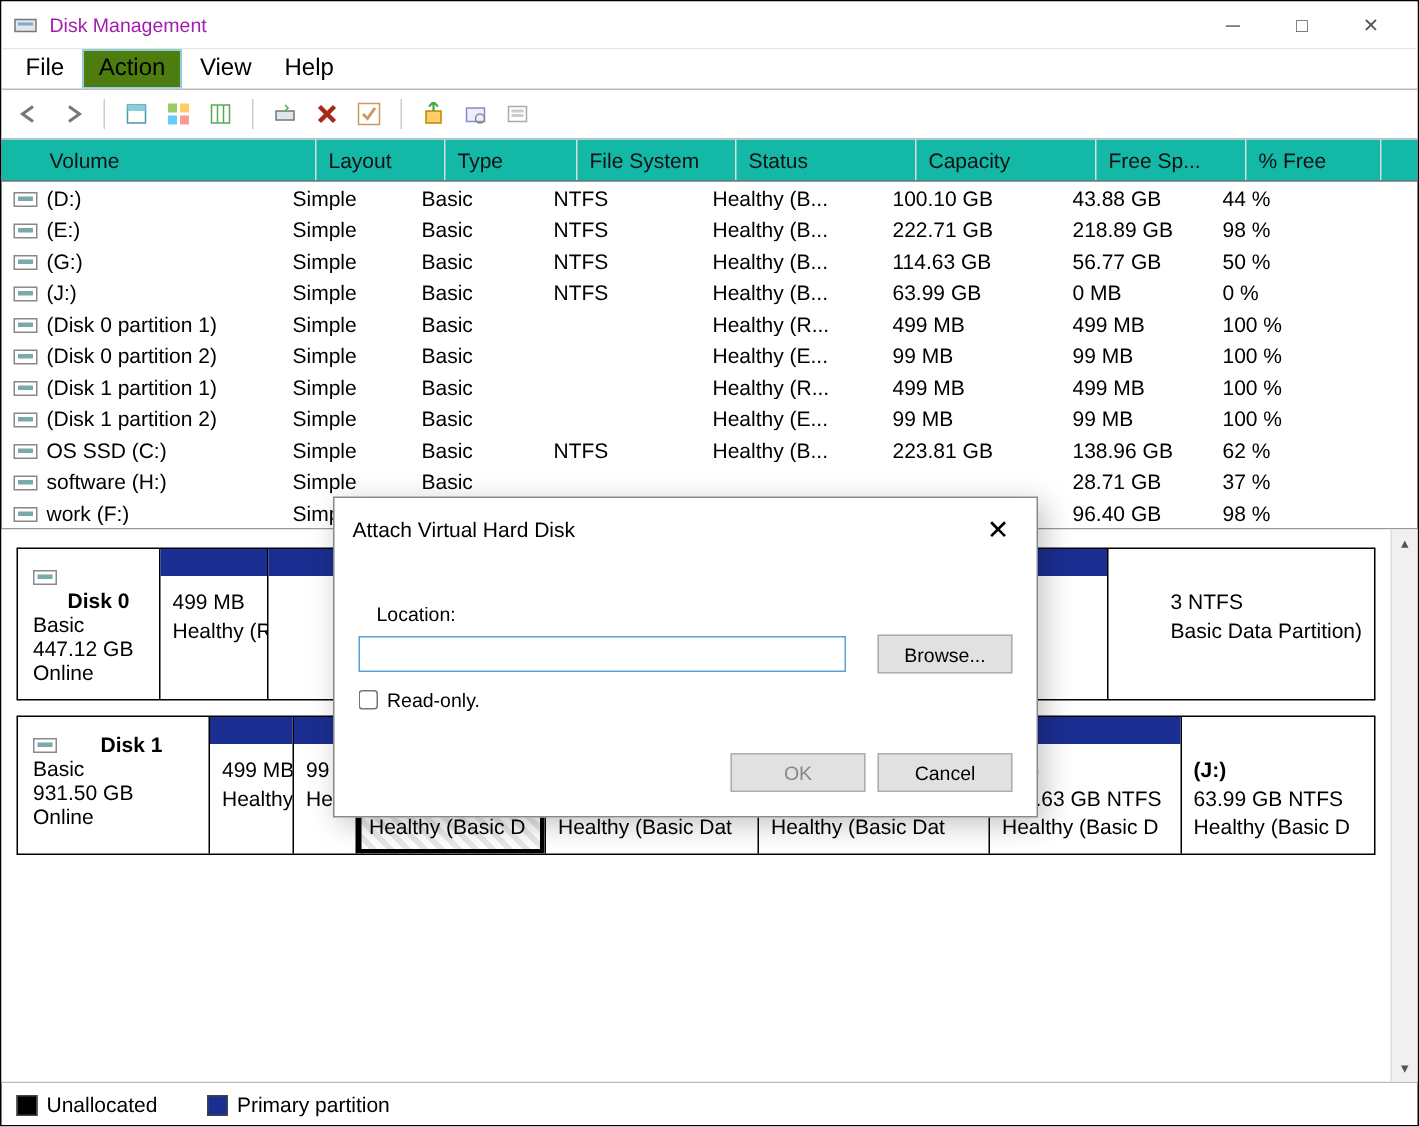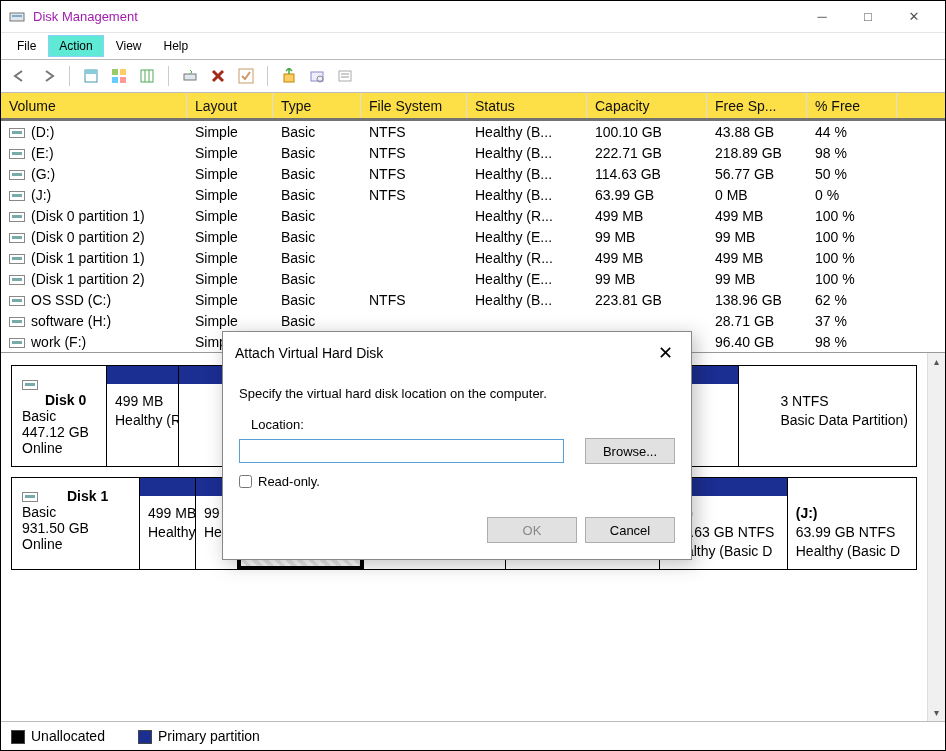--- a/index.html
+++ b/index.html
@@ -3,29 +3,29 @@
 <meta charset="utf-8">
 <style>
 * { box-sizing: border-box; margin: 0; padding: 0; }
 body { font-family: "Segoe UI", Tahoma, sans-serif; font-size: 13px; background: #fff; width: 946px; height: 751px; overflow: hidden; color: #000; }
 .window { width: 946px; height: 751px; border: 1px solid #000; display: flex; flex-direction: column; position: relative; }
 .titlebar { height: 32px; display: flex; align-items: center; padding: 0 8px; background: #fff; border-bottom: 1px solid #e5e5e5; }
 .titlebar .app-icon { width: 16px; height: 16px; margin-right: 8px; display:inline-block; }
 .titlebar .title { color: #a21caf; font-size: 13px; flex: 1; }
 .titlebar .win-controls { display: flex; }
 .titlebar .win-controls span { width: 46px; height: 32px; display: flex; align-items: center; justify-content: center; color: #555; cursor: default; }
-.menubar { height: 26px; display: flex; align-items: center; padding-left: 6px; background: #fff; font-size: 12px; }
+.menubar { height: 26px; display: flex; align-items: center; padding-left: 6px; background: #fff; font-size: 16px; }
 .menubar span { padding: 3px 10px; margin-right: 2px; }
-.menubar .sel { background: #5eead4; border: 1px solid #8ecff5; }
+.menubar .sel { background: #4d7c0f; border: 1px solid #8ecff5; }
 .toolbar-outer { border-top: 1px solid #bbb; border-bottom: 1px solid #bbb; padding: 3px 8px; background: #fff; }
 .toolbar { display: flex; align-items: center; gap: 6px; height: 26px; }
 .tb-sep { width: 1px; height: 20px; background: #ccc; margin: 0 4px; }
 .tb-btn { width: 22px; height: 22px; display: flex; align-items: center; justify-content: center; border: 1px solid transparent; }
 .list-view { flex: 0 0 auto; overflow: auto; border-bottom: 1px solid #999; }
-.header-row { display: flex; background: #fde047; border-bottom: 3px solid #737373; height: 28px; align-items: stretch; }
+.header-row { display: flex; background: #14b8a6; border-bottom: 1px solid #737373; height: 28px; align-items: stretch; justify-content: center; }
 .header-cell { border-right: 1px solid #ddd; display: flex; align-items: center; padding: 0 8px; font-size: 14px; color: #111; }
 .col-vol { width: 186px; }
 .col-lay { width: 86px; }
 .col-typ { width: 88px; }
 .col-fs  { width: 106px; }
 .col-st  { width: 120px; }
 .col-cap { width: 120px; }
 .col-fre { width: 100px; }
 .col-pct { width: 90px; }
 .lv-body { }
@@ -353,21 +353,20 @@
     <span><span class="sw sw-unalloc"></span><span>Unallocated</span></span>
     <span><span class="sw sw-primary"></span><span>Primary partition</span></span>
   </div>
 
   <div class="modal">
     <div class="modal-title">
       <span>Attach Virtual Hard Disk</span>
       <span class="modal-x">✕</span>
     </div>
     <div class="modal-body">
-      <div>Specify the virtual hard disk location on the computer.</div>
       <div class="lbl">Location:</div>
       <div class="loc-row">
         <input type="text" value="" style="">
         <button class="browse">Browse...</button>
       </div>
       <div class="ro-row">
         <input type="checkbox" style="">
         <span>Read-only.</span>
       </div>
       <div class="modal-btns">

